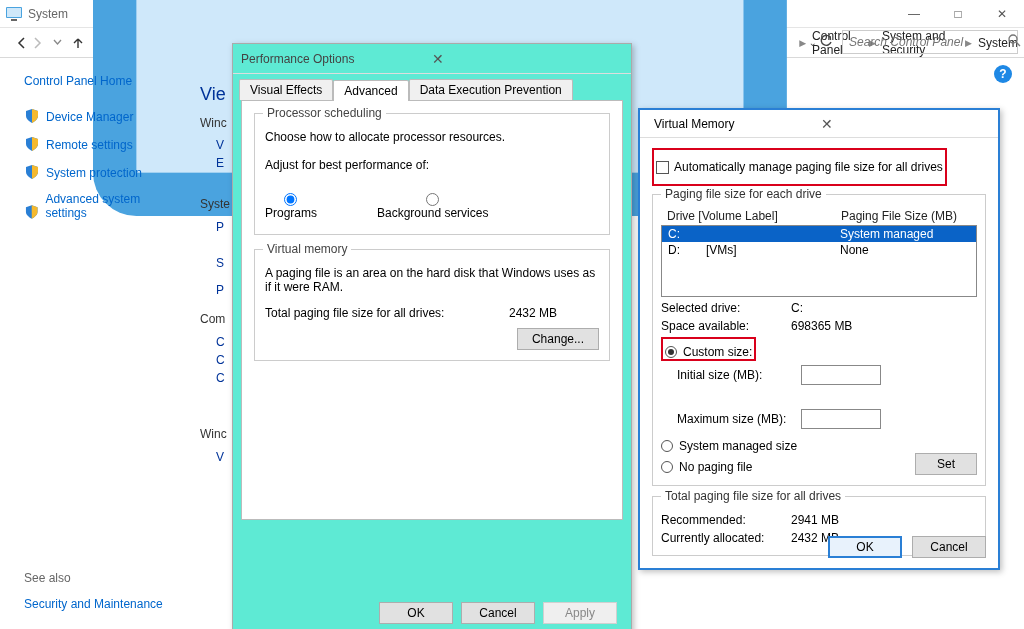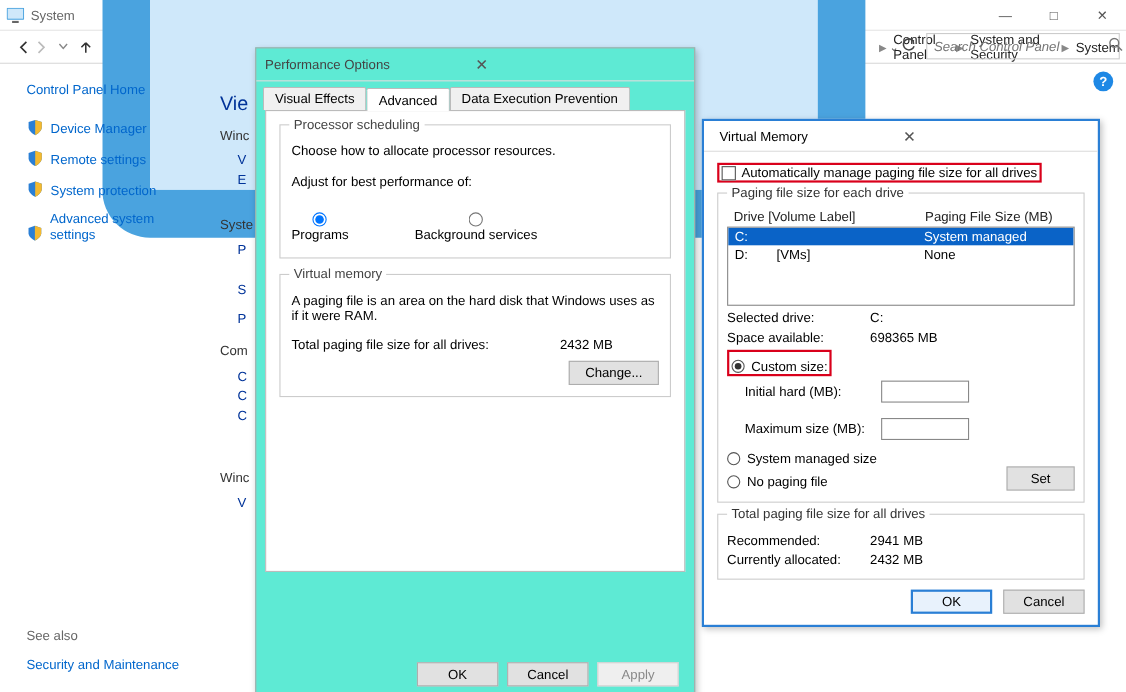--- a/index.html
+++ b/index.html
@@ -58,21 +58,21 @@
     .row2 { display: flex; gap: 60px; margin-top: 8px; }
     .btn { background: #e1e1e1; border: 1px solid #adadad; padding: 2px 14px; min-width: 74px; text-align: center; font-size: 12px; height: 22px; display: inline-flex; align-items: center; justify-content: center; }
     .btn.disabled { color: #888; background: #efefef; border-color: #d0d0d0; }
     .btnbar { position: absolute; bottom: 12px; right: 14px; display: flex; gap: 8px; }
 
     
     .vmDlg { position: absolute; left: 638px; top: 108px; width: 362px; height: 462px; background: #fff; border: 2px solid #2a7fd5; box-shadow: 2px 2px 6px rgba(0,0,0,.25); z-index: 6; }
     .vmTitle { height: 28px; display: flex; align-items: center; padding: 0 10px 0 14px; border-bottom: 1px solid #ddd; }
     .vmTitle span { flex: 1; }
     .vmbody { padding: 10px 12px; position: relative; height: calc(100% - 28px); }
-    .redbox { border: 2px solid #d9001b; padding: 0 2px; display: inline-flex; align-items: center; }
+    .redbox { border: 2px solid #d9001b; padding: 10px 2px; display: inline-flex; align-items: center; }
     .chk { width: 13px; height: 13px; border: 1px solid #555; margin-right: 5px; display: inline-block; background: #fff; }
     .gb { border: 1px solid #ccc; padding: 12px 8px 10px 8px; margin-top: 8px; position: relative; }
     .gb .legend { position: absolute; top: -8px; left: 8px; background: #fff; padding: 0 4px; color: #333; }
     .drvtable { border: 1px solid #888; height: 72px; overflow: hidden; font-size: 12px; }
     .drvhdr { display: flex; padding: 2px 6px; color: #222; }
     .drvhdr .c1 { width: 38px; } .drvhdr .c2 { flex: 1; } .drvhdr .c3 { width: 130px; }
     .drvrow { display: flex; padding: 1px 6px; }
     .drvrow.sel { background: #0a63c7; color: #fff; }
     .drvrow .c1 { width: 38px; } .drvrow .c2 { flex: 1; } .drvrow .c3 { width: 130px; }
     .kv { display: flex; margin-top: 4px; }
@@ -298,24 +298,24 @@
           <span>698365 MB</span>
         </div>
 
       <div style="margin-top:4px"><span class="redbox" style="border-width:2px;padding:0 2px">
             <span class="rad checked">
               <span class="circle"></span>
               <span>Custom size:</span>
             </span>
           </span></div>
       <div style="display:flex;align-items:center;margin-top:4px;margin-left:16px">
-        <span style="width:118px">Initial hard (MB):</span>
+        <span style="width:118px">Initial size (MB):</span>
         <input class="tin" style="">
       </div>
-      <div style="display:flex;align-items:center;margin-top:14px;margin-left:16px">
+      <div style="display:flex;align-items:center;margin-top:24px;margin-left:16px">
         <span style="width:118px">Maximum size (MB):</span>
         <input class="tin" style="">
       </div>
 
       <div class="rad" style="margin-top:10px">
           <span class="circle"></span>
           <span>System managed size</span>
         </div>
       <div style="display:flex;align-items:center">
         <div class="rad" style="flex:1">

